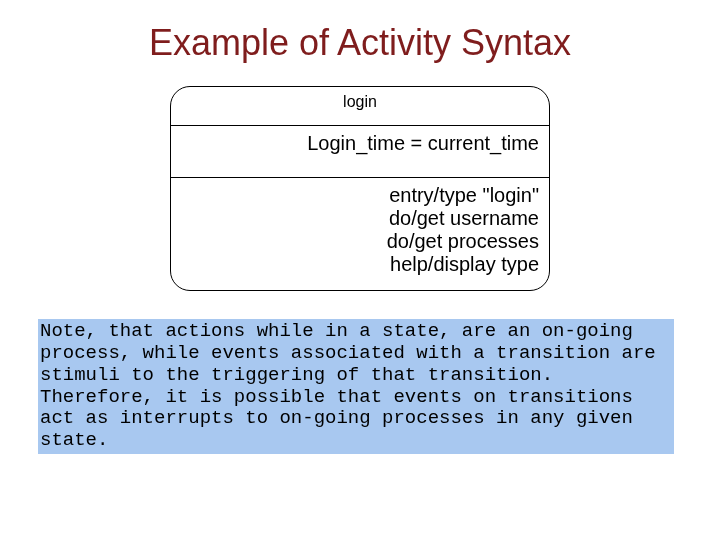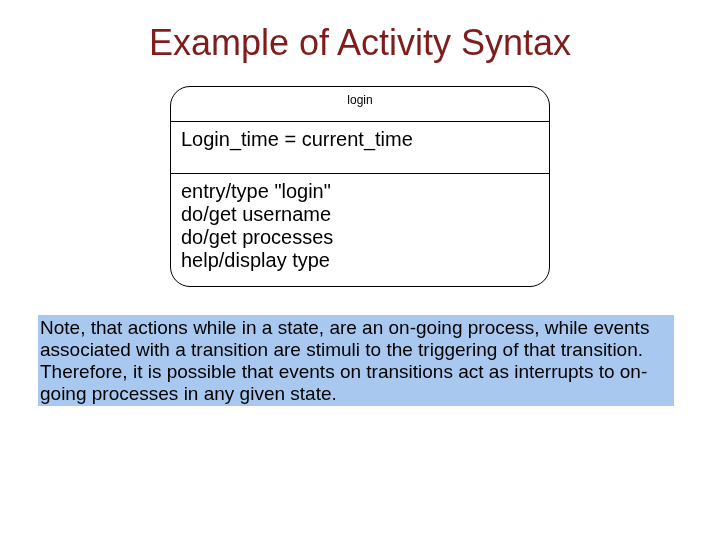--- a/index.html
+++ b/index.html
@@ -19,39 +19,40 @@
   }
   .state-box {
     width: 380px;
     margin: 22px auto 0 auto;
     border: 1.5px solid #000;
     border-radius: 20px;
     overflow: hidden;
   }
   .state-name {
     text-align: center;
-    font-size: 12px;
+    font-size: 16px;
     padding: 6px 0 14px 0;
     border-bottom: 1.5px solid #000;
   }
   .state-section {
     font-size: 20px;
     padding: 6px 10px 22px 10px;
     border-bottom: 1.5px solid #000;
     line-height: 1.15;
+    text-align: right;
   }
   .state-section.last {
     border-bottom: none;
     padding: 6px 10px 14px 10px;
   }
   .note {
     background: #a8c8f0;
     width: 636px;
     margin: 28px 0 0 38px;
-    font-family: Liberation Sans, sans-serif;
+    font-family: Liberation Mono, monospace;
     font-size: 19px;
     padding: 2px 6px 2px 2px;
     line-height: 1.15;
   }
   .action-line { display: block; }
 </style>
 </head>
 <body>
 
 <h1 class="title">Example of Activity Syntax</h1>

